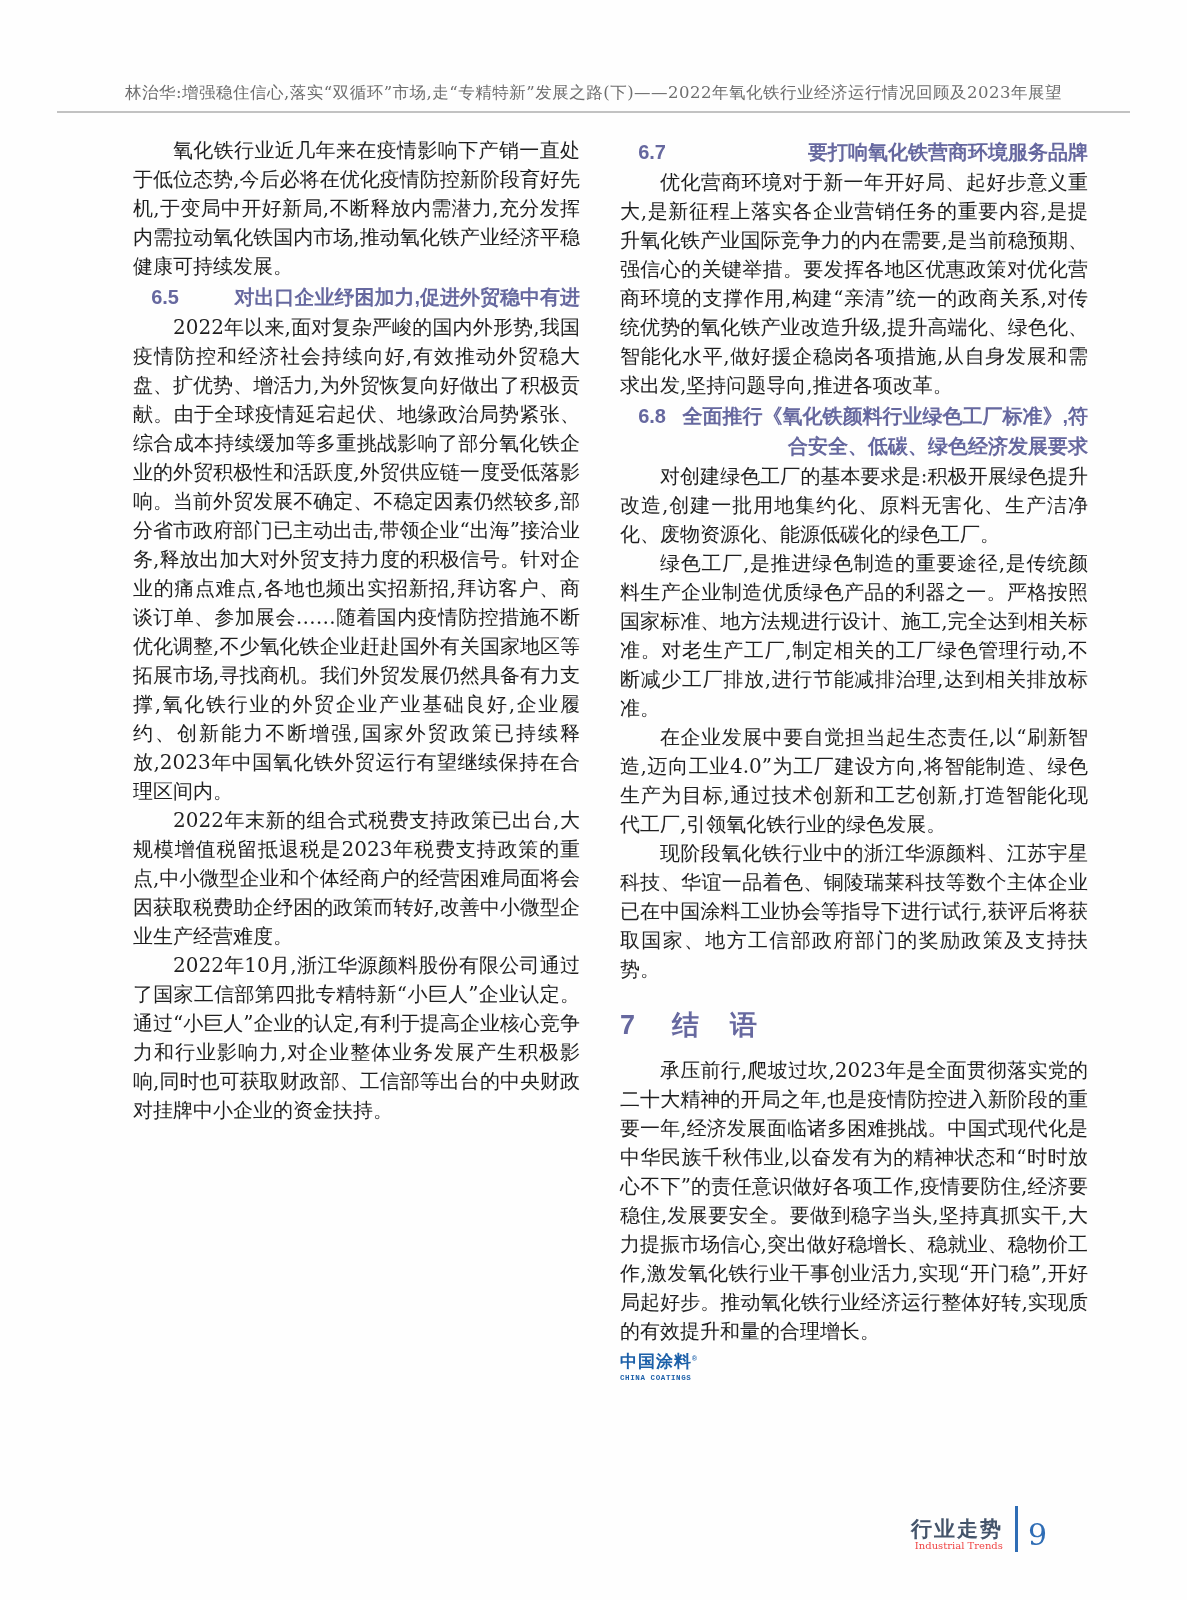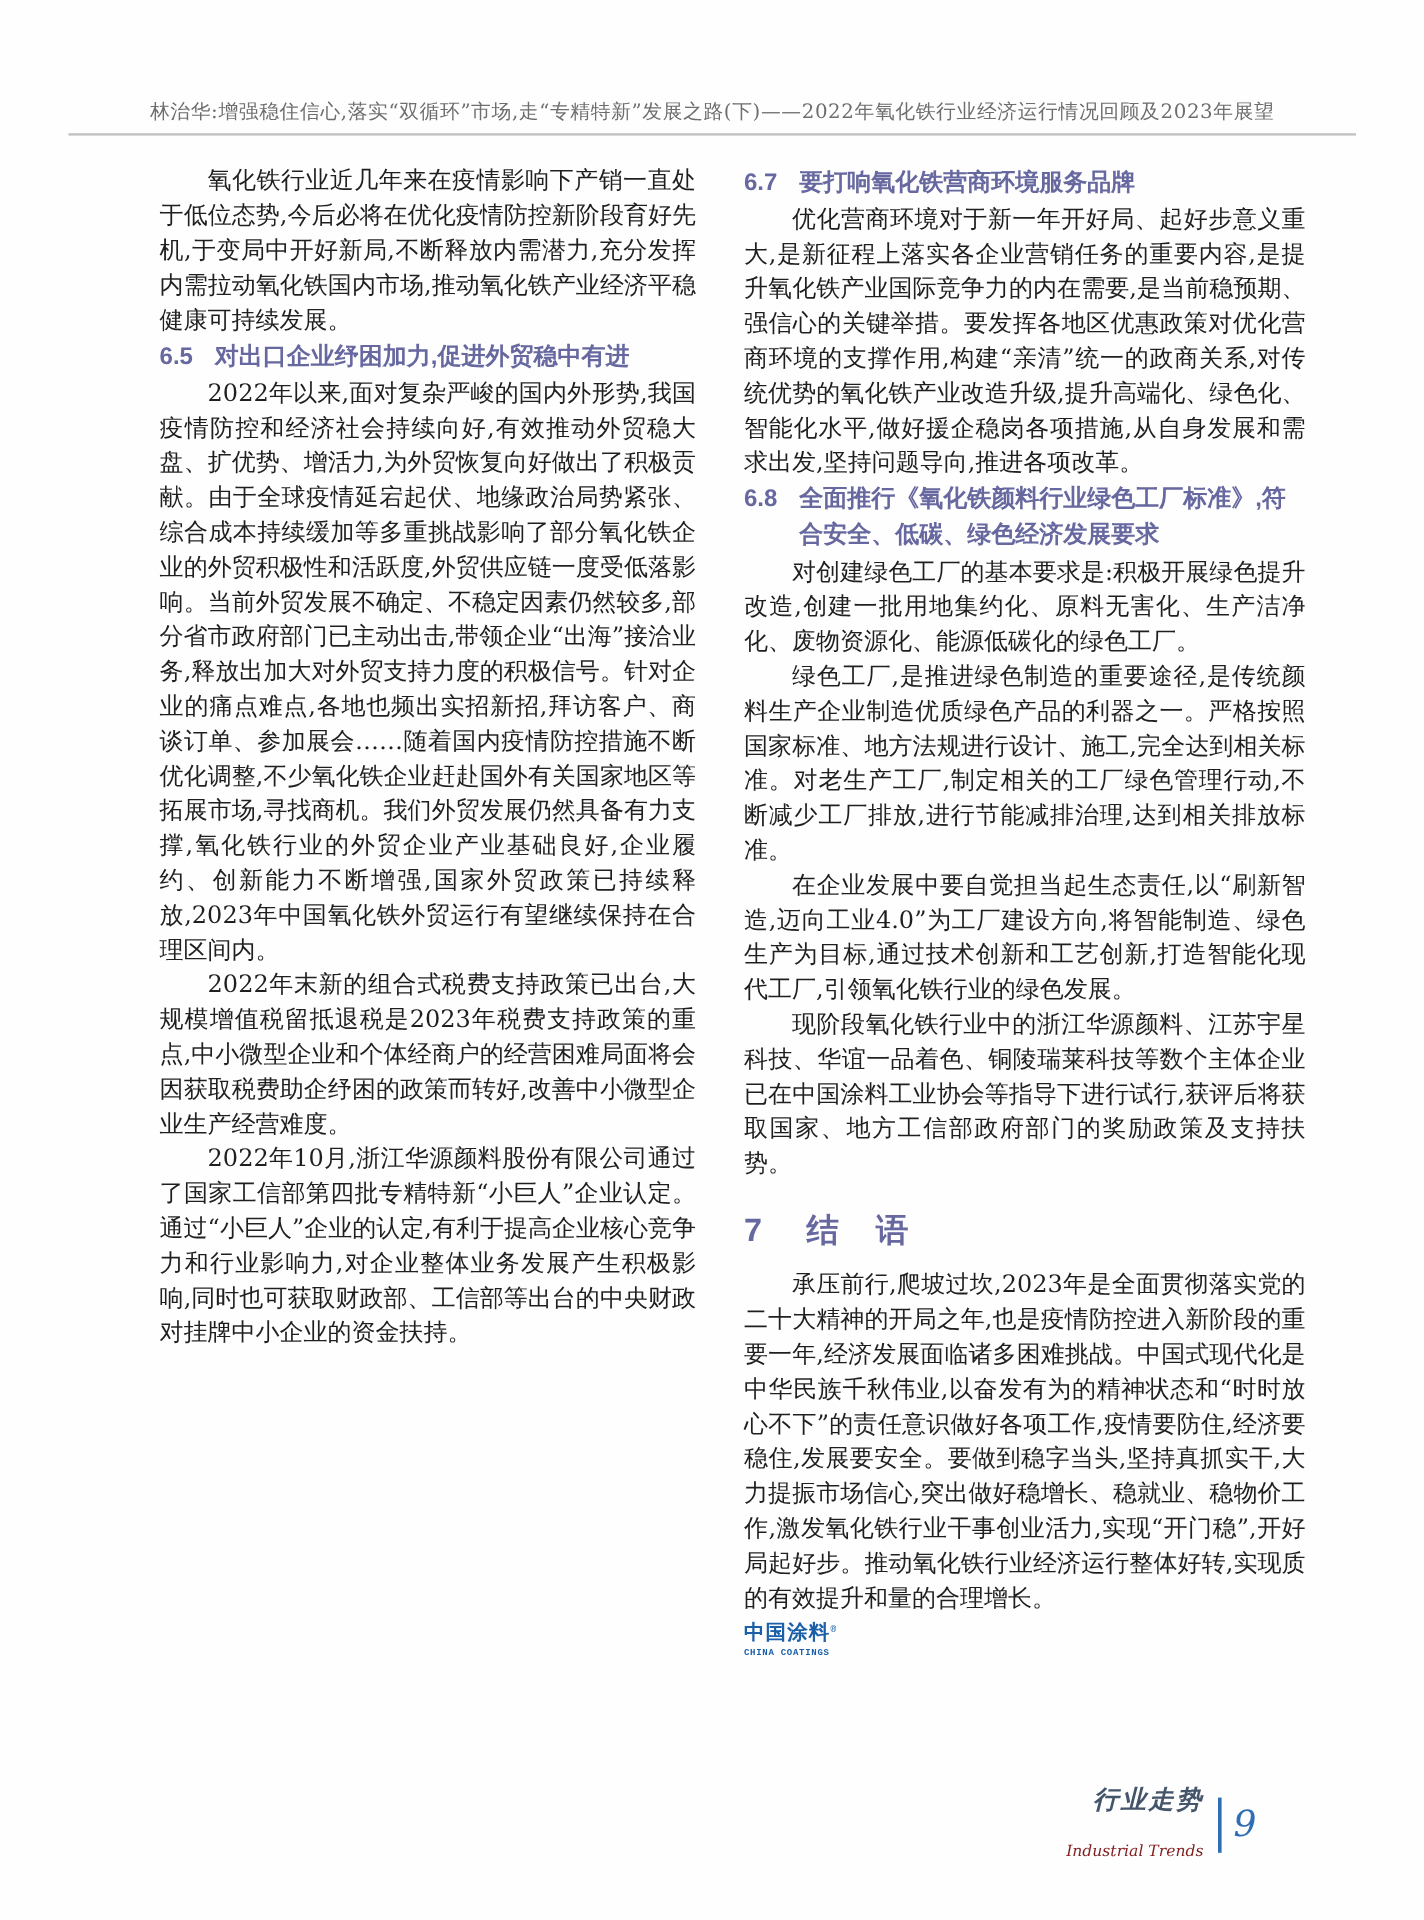--- a/index.html
+++ b/index.html
@@ -37,21 +37,21 @@
     text-align:justify;
     text-indent:2em;
   }
   .h2{
     display:flex;
     margin:1px 0;
     font-family:"Liberation Sans","DejaVu Sans",sans-serif;
     font-weight:bold;
     font-size:20px;line-height:30px;
     color:#66689f;
-    text-align:left;
+    text-align:right;
   }
   .h2 .h-num{flex:0 0 46px;}
   .h2 .h-title{flex:1;}
   .h1{
     display:flex;
     margin:24px 0 14px 0;
     font-family:"Liberation Sans","DejaVu Sans",sans-serif;
     font-weight:bold;
     font-size:27px;line-height:34px;
     color:#66689f;
@@ -72,31 +72,31 @@
   .logo-reg{
     color:#1b5fa8;font-size:8px;vertical-align:super;
   }
   .logo-en{
     color:#1b5fa8;font-weight:bold;font-size:7.5px;letter-spacing:0.6px;
     margin-top:1px;
   }
   
   .folio{
     position:absolute;right:140px;bottom:48px;
-    display:flex;align-items:center;font-style:italic;
+    display:flex;align-items:flex-end;
   }
   .folio-text{text-align:right;}
   .folio-cn{
     font-family:"Liberation Sans","DejaVu Sans",sans-serif;
     font-weight:bold;font-size:21px;color:#44546a;letter-spacing:2px;
     line-height:1.1;
   }
   .folio-en{
     font-family:"DejaVu Serif","Liberation Serif",serif;
-    font-size:13px;color:#7f1d1d;line-height:1.2;margin-top:24px;
+    font-size:10px;color:#ef4444;line-height:1.2;
   }
   .folio-bar{
     width:3px;height:46px;background:#2f6db5;
     margin:0 10px 0 12px;
   }
   .folio-num{
     font-family:"DejaVu Serif","Liberation Serif",serif;
     font-size:30px;color:#2f6db5;
   }
 </style>

